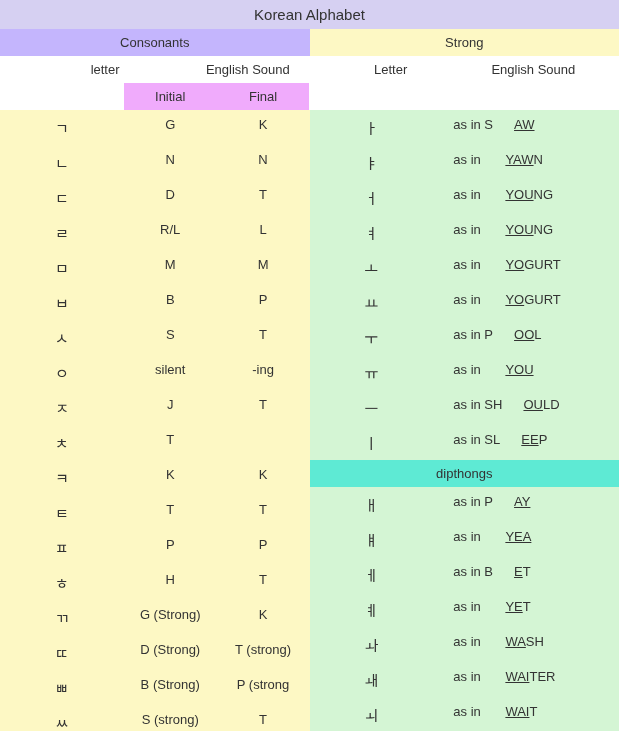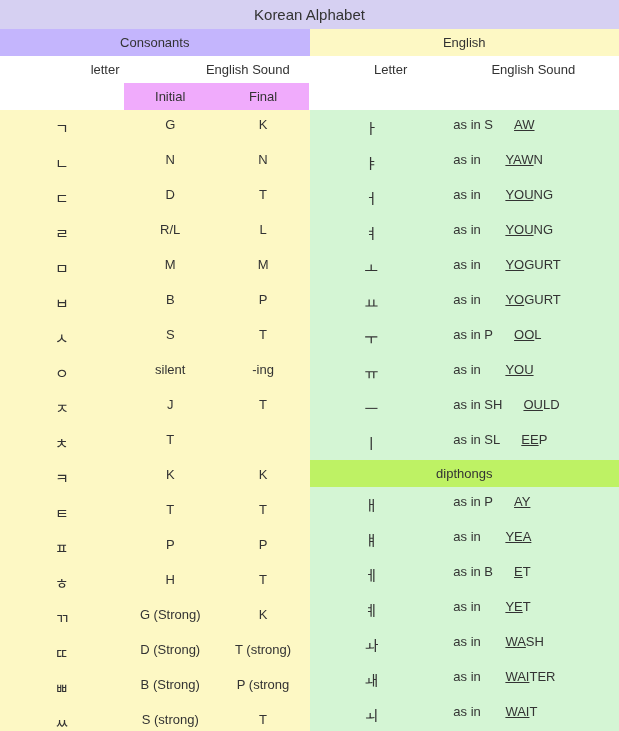--- a/index.html
+++ b/index.html
@@ -20,38 +20,38 @@
   .if-lpad { width: 50%; display: flex; }
   .if-lpad .blank { width: 40%; background: #fff; }
   .if-lpad .ifbox { width: 60%; display: flex; background: #f0abfc; }
   .if-lpad .ifbox .initial { width: 50%; text-align: center; padding: 6px 0; }
   .if-lpad .ifbox .final { width: 50%; text-align: center; padding: 6px 0; }
   .if-rblank { width: 50%; background: #fff; }
   .body { display: flex; }
   .col-left { width: 50%; background: #fdf8c4; }
   .col-right { width: 50%; }
   .vowel-section { background: #d4f5d4; }
-  .dip-header { background: #bef264; text-align: center; padding: 6px 0; }
+  .dip-header { background: #5eead4; text-align: center; padding: 6px 0; }
   .crow { display: flex; padding: 7px 0; }
   .c-letter { width: 40%; text-align: center; font-family: 'Apple SD Gothic Neo','Malgun Gothic','Noto Sans KR',sans-serif; font-size: 15px; }
   .c-initial { width: 30%; text-align: center; }
   .c-final { width: 30%; text-align: center; }
   .vrow { display: flex; padding: 7px 0; }
   .v-letter { width: 40%; text-align: center; font-family: 'Apple SD Gothic Neo','Malgun Gothic','Noto Sans KR',sans-serif; font-size: 15px; }
   .v-sound { width: 60%; text-align: left; padding-left: 20px; }
   .u { text-decoration: underline; margin-left: 21px; }
 </style>
 </head>
 <body>
 
 <div class="wrap">
   <div class="title">Korean Alphabet</div>
   <div class="headrow">
     <div class="head-left">Consonants</div>
-    <div class="head-right">English</div>
+    <div class="head-right">Strong</div>
   </div>
   <div class="subhead">
     <div class="sub-left">
       <div class="sl-letter">letter</div>
       <div class="sl-sound">English Sound</div>
     </div>
     <div class="sub-right">
       <div class="sr-letter">Letter</div>
       <div class="sr-sound">English Sound</div>
     </div>

